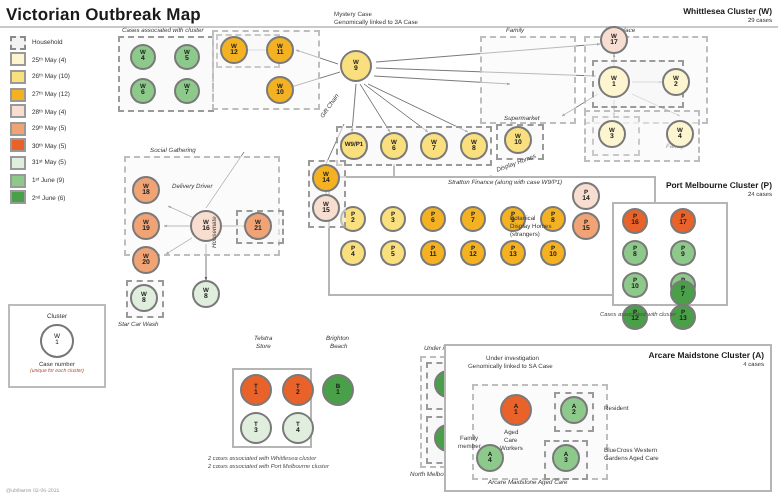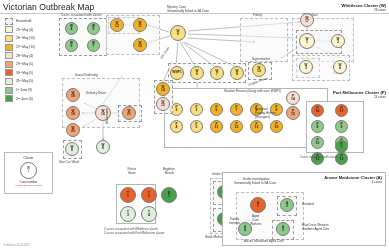--- a/index.html
+++ b/index.html
@@ -2,21 +2,21 @@
 <html><head>
 <meta charset="utf-8">
 <style>
   html,body{margin:0;padding:0;background:#ffffff;}
   body{width:389px;height:250px;position:relative;overflow:hidden;
        font-family:"Liberation Sans",sans-serif;color:#2b2b2b;}
   .root{position:absolute;inset:0;}
   .abs{position:absolute;}
 
   
-  #page-title{left:3px;top:2px;font-size:8.5px;font-weight:normal;color:#1a1a1a;letter-spacing:.1px;}
+  #page-title{left:3px;top:2px;font-size:8.5px;font-weight:bold;color:#1a1a1a;letter-spacing:.1px;}
   .title-rule{left:0;top:12.5px;width:389px;height:1px;background:#c9c9c9;}
 
   
   .lbl{font-size:3.1px;color:#3a3a3a;line-height:1.25;white-space:nowrap;}
   .lbl-i{font-style:italic;}
   .cap{font-size:2.9px;color:#4a4a4a;font-style:italic;line-height:1.3;}
   .clustertitle{font-size:4.2px;font-weight:bold;color:#1a1a1a;text-align:right;white-space:nowrap;}
   .clustersub{font-size:3px;color:#333;text-align:right;white-space:nowrap;}
 
   

